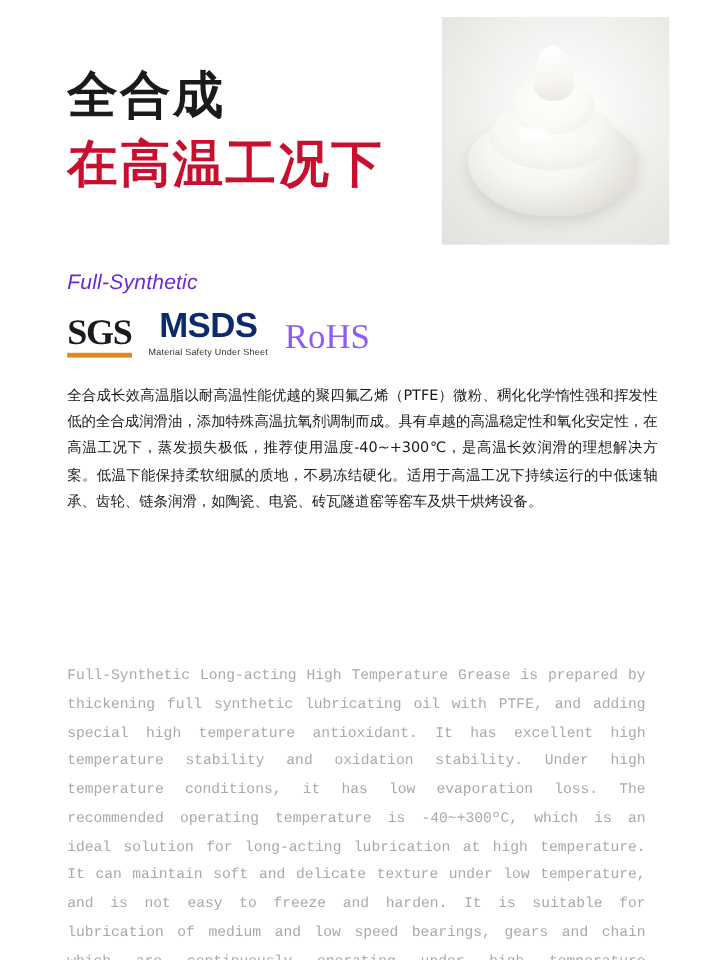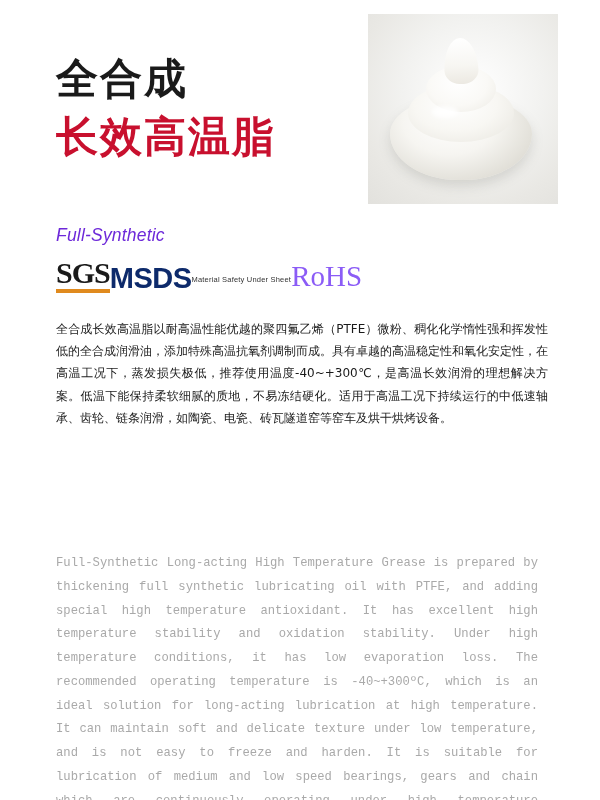--- a/index.html
+++ b/index.html
@@ -129,36 +129,37 @@
     margin-top: 40px;
   }
 
   
   .certs {
     position: absolute;
     left: 56px;
     top: 258px;
     display: flex;
     align-items: flex-end;
+    gap: 14px;
   }
   .sgs {
     display: flex;
     align-items: center;
     font-family: "Liberation Serif", serif;
     font-weight: bold;
     font-size: 30px;
     color: #1a1a1a;
     letter-spacing: -1px;
     border-bottom: 4px solid #e08a1e;
     padding-bottom: 1px;
     line-height: 1;
   }
   .msds-block {
     display: flex;
-    flex-direction: row;
+    flex-direction: column;
     align-items: center;
     line-height: 1;
   }
   .msds-main {
     font-family: "Liberation Sans", sans-serif;
     font-weight: bold;
     font-size: 29px;
     color: #0d2a6b;
     letter-spacing: -0.5px;
   }
@@ -211,21 +212,21 @@
     <div class="grease-blob">
       <div class="blob-base"></div>
       <div class="blob-ring1"></div>
       <div class="blob-ring2"></div>
       <div class="blob-tip"></div>
       <div class="blob-shine"></div>
     </div>
   </div>
 
   <div class="title-cn-1">全合成</div>
-  <div class="title-cn-2">长效高温脂</div>
+  <div class="title-cn-2">在高温工况下</div>
   <div class="title-en">
     <div>Full-Synthetic</div>
   </div>
 
   <div class="certs">
     <div class="sgs">SGS</div>
     <div class="msds-block">
       <div class="msds-main">MSDS</div>
       <div class="msds-sub">Material Safety Under Sheet</div>
     </div>

